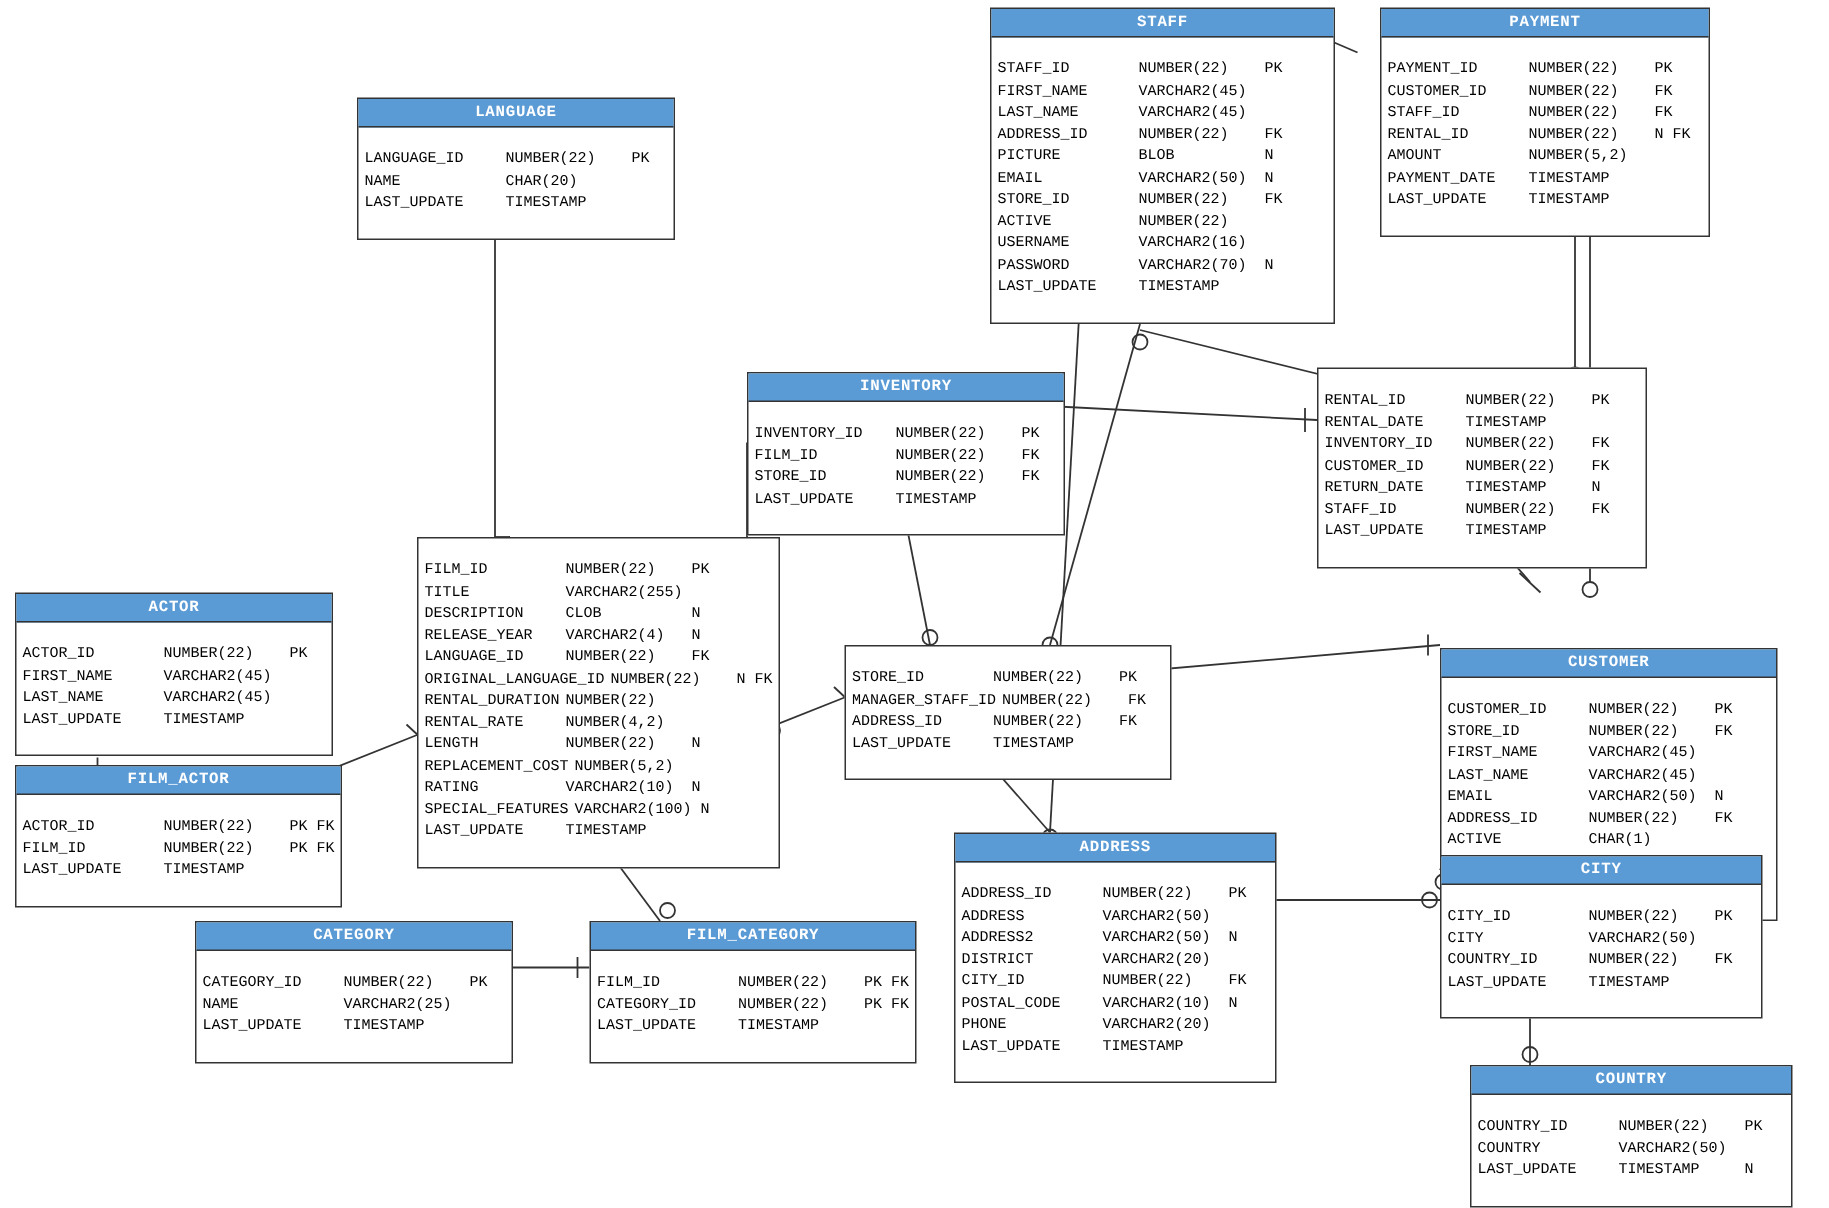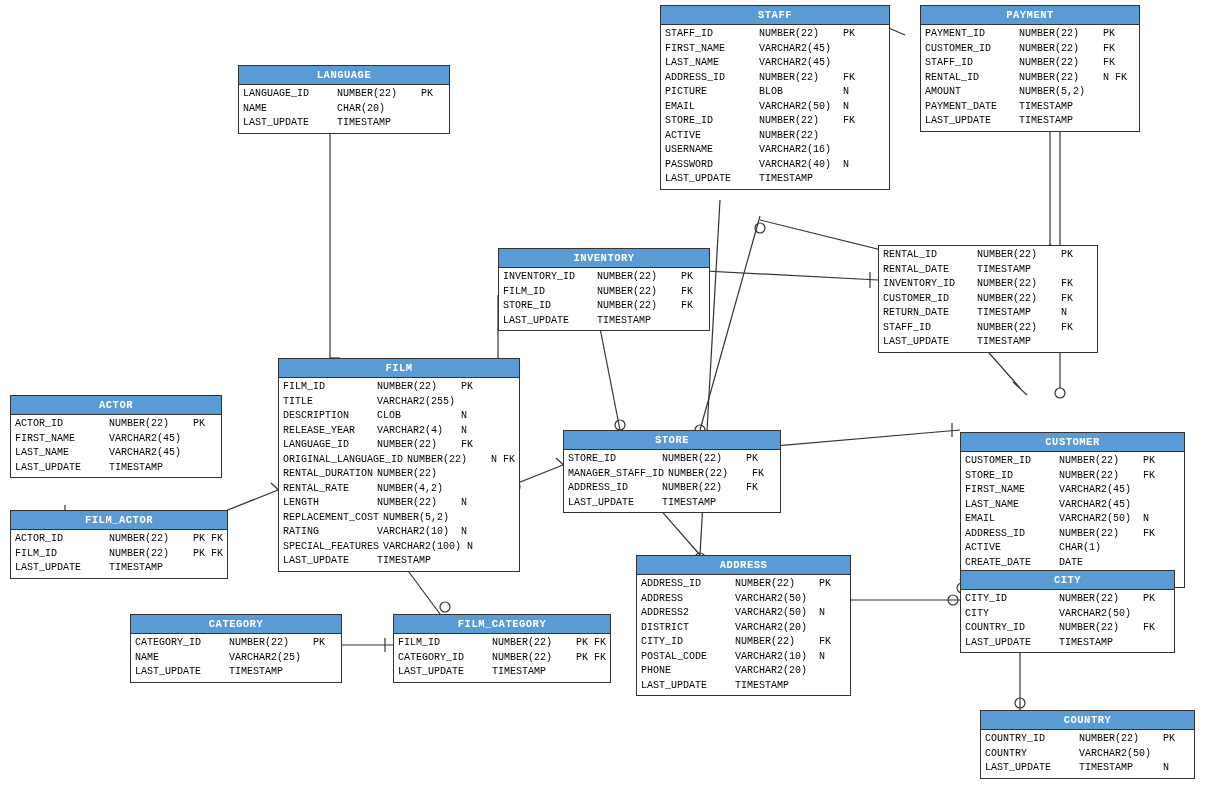--- a/index.html
+++ b/index.html
@@ -31,21 +31,21 @@
       background: #5b9bd5;
       color: #fff;
       text-align: center;
       font-weight: bold;
       font-size: 10.5px;
       padding: 3px 6px;
       border-bottom: 1.5px solid #333;
       letter-spacing: 0.5px;
     }
     .er-table .table-body {
-      padding: 2px 4px;
+      padding: 15px 4px;
     }
     .er-table .table-row {
       display: flex;
       gap: 4px;
       line-height: 1.45;
       white-space: nowrap;
     }
     .col-name {
       min-width: 90px;
       color: #000;
@@ -192,21 +192,21 @@
           <span class="col-type">NUMBER(22)</span>
           <span class="col-key"></span>
         </div>
       <div class="table-row">
           <span class="col-name">USERNAME</span>
           <span class="col-type">VARCHAR2(16)</span>
           <span class="col-key"></span>
         </div>
       <div class="table-row">
           <span class="col-name">PASSWORD</span>
-          <span class="col-type">VARCHAR2(40)</span>
+          <span class="col-type">VARCHAR2(70)</span>
           <span class="col-key">N</span>
         </div>
       <div class="table-row">
           <span class="col-name">LAST_UPDATE</span>
           <span class="col-type">TIMESTAMP</span>
           <span class="col-key"></span>
         </div>
     </div>
   </div>
 
@@ -358,21 +358,20 @@
         </div>
       <div class="table-row">
           <span class="col-name">LAST_UPDATE</span>
           <span class="col-type">TIMESTAMP</span>
           <span class="col-key"></span>
         </div>
     </div>
   </div>
 
   <div class="er-table" style="left:278px; top:358px; min-width:220px;">
-    <div class="table-header">FILM</div>
     <div class="table-body">
       <div class="table-row">
           <span class="col-name">FILM_ID</span>
           <span class="col-type">NUMBER(22)</span>
           <span class="col-key">PK</span>
         </div>
       <div class="table-row">
           <span class="col-name">TITLE</span>
           <span class="col-type">VARCHAR2(255)</span>
           <span class="col-key"></span>
@@ -429,21 +428,20 @@
         </div>
       <div class="table-row">
           <span class="col-name">LAST_UPDATE</span>
           <span class="col-type">TIMESTAMP</span>
           <span class="col-key"></span>
         </div>
     </div>
   </div>
 
   <div class="er-table" style="left:563px; top:430px; min-width:215px;">
-    <div class="table-header">STORE</div>
     <div class="table-body">
       <div class="table-row">
           <span class="col-name">STORE_ID</span>
           <span class="col-type">NUMBER(22)</span>
           <span class="col-key">PK</span>
         </div>
       <div class="table-row">
           <span class="col-name">MANAGER_STAFF_ID</span>
           <span class="col-type">NUMBER(22)</span>
           <span class="col-key">FK</span>

